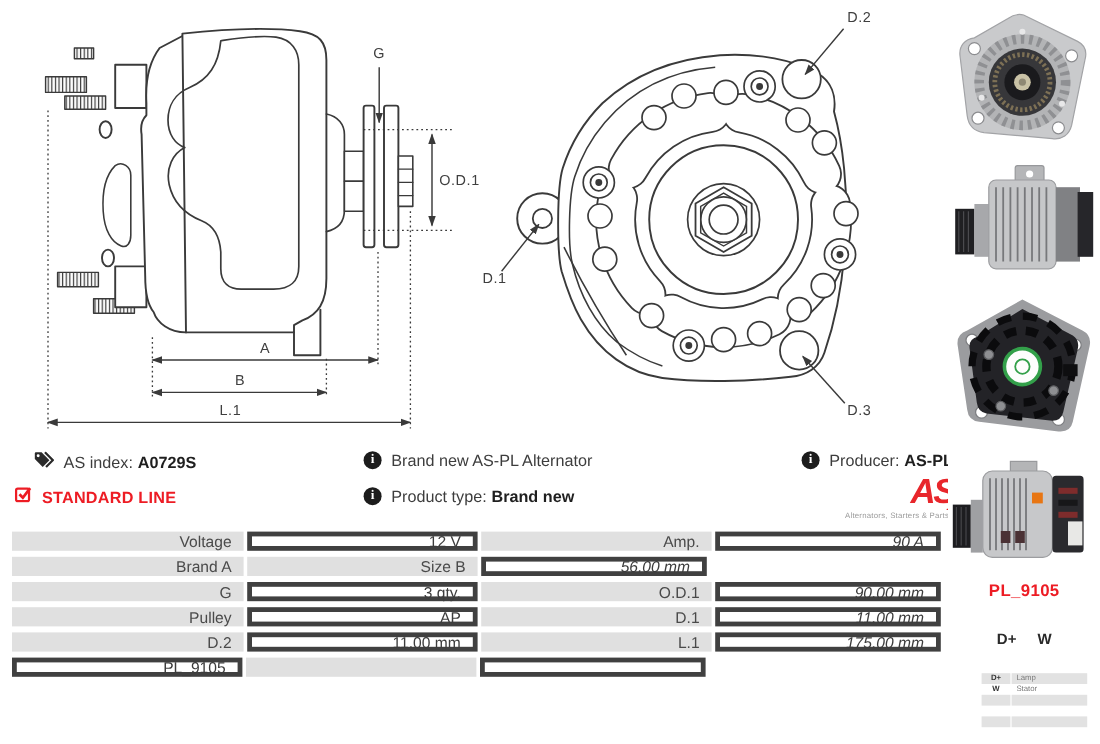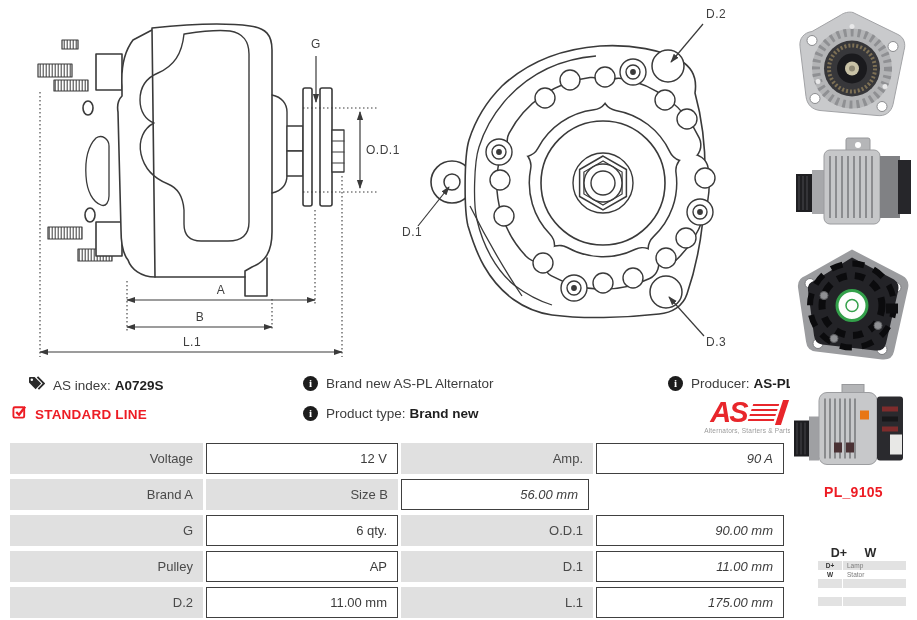--- a/index.html
+++ b/index.html
@@ -17,45 +17,45 @@
                font-size:13.5px; color:#3d3d3d; white-space:nowrap; }
   .info-item b { color:#1f1f1f; }
   .info-item .lbl { margin-right:4px; }
   .info-red { color:#ed1c24; font-weight:bold; letter-spacing:.2px; }
   .info-i { display:inline-block; width:15px; height:15px; border-radius:50%;
             background:#1c1c1c; color:#fff; font-family:"Liberation Serif", serif;
             font-weight:bold; font-size:11px; line-height:15px; text-align:center; flex:0 0 15px; }
 
   
   .as-logo { position:absolute; left:700px; top:397px; width:95px; }
-  .as-logo-top { display:flex; align-items:flex-end; justify-content:center; height:28px; }
+  .as-logo-top { display:flex; align-items:flex-end; justify-content:center; height:28px;flex-direction:column; }
   .as-logo-as { font-style:italic; font-weight:bold; font-size:29px; line-height:26px;
                 color:#e8262b; letter-spacing:-2px; }
   .as-logo-stripes { width:26px; height:20px; margin-left:3px; margin-bottom:1px;
                      background:repeating-linear-gradient(to bottom,#e8262b 0 2.4px,#fff 2.4px 5px);
                      transform:skewX(-18deg); }
   .as-logo-slab { width:6px; height:25px; background:#e8262b; margin-left:3px; transform:skewX(-18deg); }
   .as-logo-tagline { margin-top:2px; text-align:center; font-size:6.5px; color:#9a9a9a; letter-spacing:.2px; }
 
   
   .spec-table { position:absolute; left:10px; top:443px; width:776px; }
   .spec-row { display:flex; gap:3px; margin-bottom:5px; }
-  .cell { height:31px; display:flex; align-items:center; justify-content:flex-end;
+  .cell { height:16px; display:flex; align-items:center; justify-content:flex-end;
           padding-right:10px; font-size:13px; }
   .cell.lab { background:#e0e0e0; color:#4a4a4a; }
-  .cell.val { background:#fff; border:1px solid #404040; color:#3c3c3c; }
+  .cell.val { background:#fff; border:4px solid #404040; color:#3c3c3c; }
   .w1 { width:193px; } .w2 { width:192px; } .w3 { width:192px; } .w4 { width:188px;font-style:italic; }
 
   
   .sidebar { position:absolute; left:790px; top:0; width:127px; height:620px; }
   .photo { position:absolute; left:0; width:127px; background:#fff; }
   .plug-code { position:absolute; left:0; top:484px; width:127px; text-align:center;
                font-size:14px; font-weight:bold; color:#ed1c24; letter-spacing:.3px; }
   .terminals { position:absolute; left:0; top:526px; width:127px; text-align:center;
-               font-size:12.5px; font-weight:bold; color:#2a2a2a;margin-top:20px; }
+               font-size:12.5px; font-weight:bold; color:#2a2a2a; }
   .terminals span { margin:0 7px; }
   .tt { position:absolute; left:28px; top:561px; width:88px; }
   .tt-row { display:flex; gap:1px; height:9px; }
   .tt-row.g .tt-pin, .tt-row.g .tt-desc { background:#e2e2e2; }
   .tt-pin  { width:24px; font-size:6.5px; font-weight:bold; color:#333; text-align:center; line-height:9px; }
   .tt-desc { width:63px; font-size:6.5px; color:#7b7b7b; padding-left:4px; line-height:9px; }
 </style>
 </head>
 <body>
 
@@ -283,21 +283,21 @@
       <div class="cell lab w3">Amp.</div>
       <div class="cell val w4">90 A</div>
     </div>
     <div class="spec-row">
       <div class="cell lab w1">Brand A</div>
       <div class="cell lab w3">Size B</div>
       <div class="cell val w4">56.00 mm</div>
     </div>
     <div class="spec-row">
       <div class="cell lab w1">G</div>
-      <div class="cell val w2">6 qty.</div>
+      <div class="cell val w2">3 qty.</div>
       <div class="cell lab w3">O.D.1</div>
       <div class="cell val w4">90.00 mm</div>
     </div>
     <div class="spec-row">
       <div class="cell lab w1">Pulley</div>
       <div class="cell val w2">AP</div>
       <div class="cell lab w3">D.1</div>
       <div class="cell val w4">11.00 mm</div>
     </div>
     <div class="spec-row">

